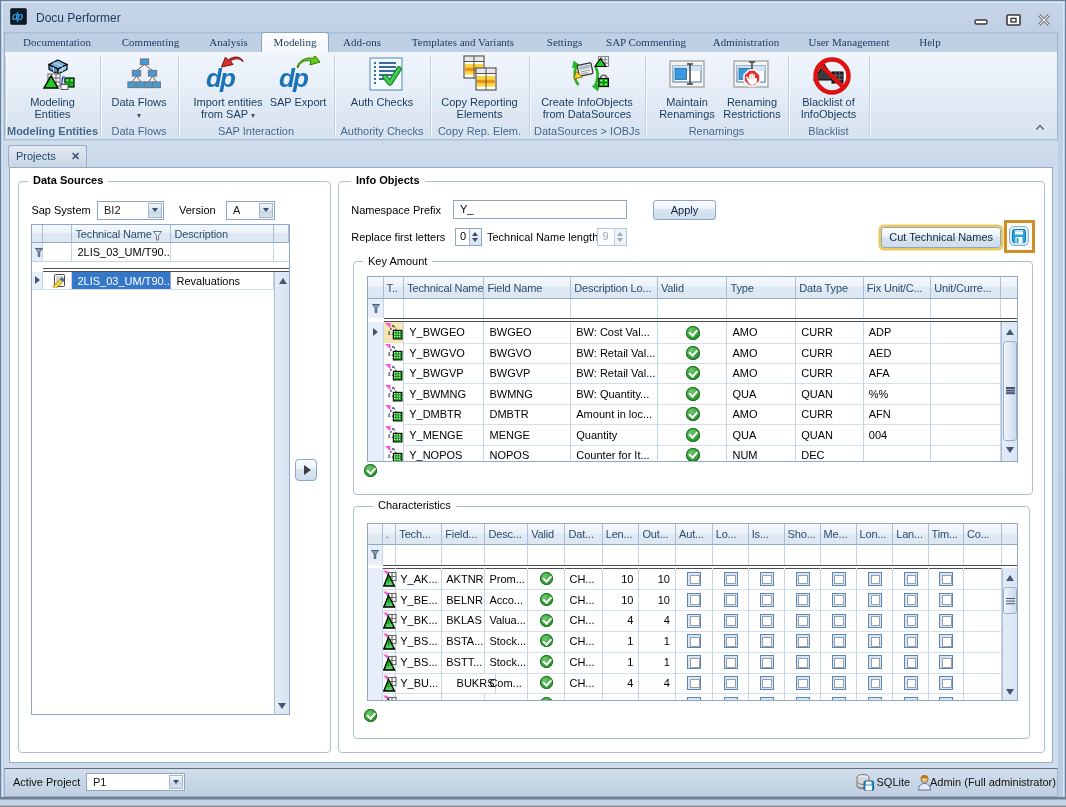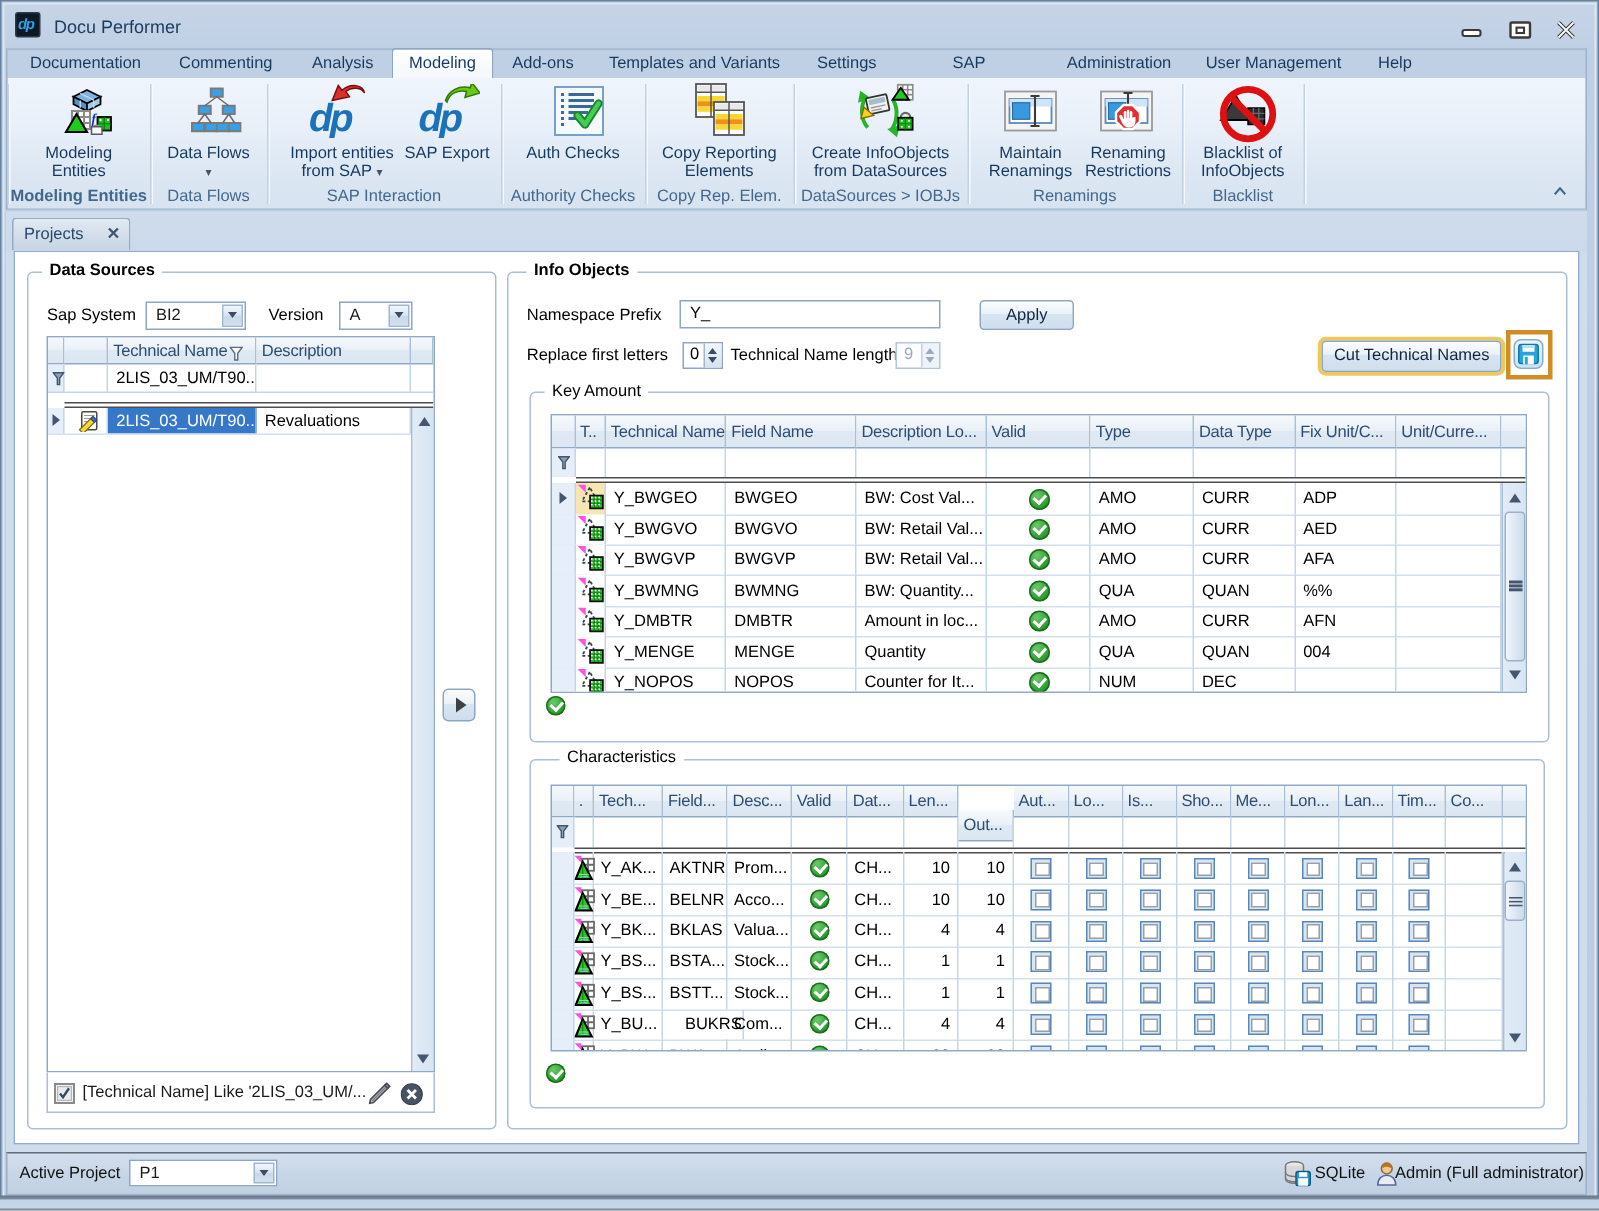--- a/index.html
+++ b/index.html
@@ -12,21 +12,21 @@
   border:1px solid #67829f; }
 #frame .inhl { position:absolute; left:1px; top:1px; right:1px; bottom:1px; border:1px solid #dde7f1; pointer-events:none; }
 
 #titlebar { position:absolute; left:4px; top:4px; right:4px; height:28px; }
 #appicon { position:absolute; left:6px; top:4px; width:17px; height:17px; background:#0d1a26; border-radius:2px; border:1px solid #2a3a48; }
 #appicon span { position:absolute; left:1px; top:2px; font-size:10px; font-style:italic; font-weight:bold; color:#2f9fe0; letter-spacing:-1px;}
 #apptitle { position:absolute; left:32px; top:7px; font-size:12px; color:#1b3a5e; }
 
 .winbtn { position:absolute; top:8px; }
 
-#menubar { position:absolute; left:4px; top:32px; right:8px; height:20px; border-left:1px solid #9db3cb; border-right:1px solid #9db3cb; box-shadow:inset 0 1.5px 0 #a9bed5; }
+#menubar { position:absolute; left:4px; top:32px; right:8px; height:20px; border-left:1px solid #9db3cb; border-right:1px solid #9db3cb; box-shadow:inset 0 1.5px 0 #a9bed5;font-family:Liberation Serif, serif; }
 .mitem { position:absolute; top:0; height:20px; line-height:20px; color:#173a5f; font-size:11px; text-align:center; }
 #mtab-active { position:absolute; width:68px; height:20px; top:0; background:linear-gradient(180deg,#fdfeff,#f4f8fc); border:1px solid #8ba5c2; border-bottom:none; border-radius:3px 3px 0 0; text-align:center; line-height:19px; color:#17395e; z-index:3;}
 
 #ribbon { position:absolute; left:4px; top:52px; right:8px; height:88px; border-left:1px solid #9db3cb; border-right:1px solid #9db3cb;
   background:linear-gradient(180deg,#f0f5fc 0%,#e9f0f9 35%,#e0eaf5 60%,#dbe6f2 78%,#d8e3f1 100%);
   border-bottom:1px solid #aabfd4; }
 .rsep { position:absolute; top:4px; bottom:3px; width:1px; background:#c3d1e0; box-shadow:1px 0 0 #f5f9fd; }
 .rlabel { position:absolute; top:72px; height:14px; line-height:14px; font-size:11px; color:#44688c; text-align:center; white-space:nowrap; }
 .rbtxt { position:absolute; font-size:11px; color:#17395e; text-align:center; line-height:12px; white-space:nowrap;}
 .chevron { position:absolute; right:12px; top:71px; width:10px; height:8px; }
@@ -323,38 +323,20 @@
 <path d="M4 4 h7 M4 6 h7 M4 8 h4" stroke="#9a9a9a" stroke-width="0.8"></path>
 <path d="M1 13.5 L8.5 6 L11 8.5 L3.5 16 Z" fill="#f5d838" stroke="#7a6a10" stroke-width="0.8"></path>
 <path d="M8.5 6 L11 8.5 L12.5 7 L10 4.5 Z" fill="#4a76c8" stroke="#2a4a80" stroke-width="0.8"></path>
 </svg>
       <div class="sbtrack" style="left:242.9px;top:46.5px;width:14.8px;height:442.5px;"></div>
       <div class="abs" style="left:247.3px;top:52.7px;width:0;height:0;border-left:4px solid transparent;border-right:4px solid transparent;border-bottom:6px solid #45566f;"></div>
       <div class="abs" style="left:246.7px;top:478px;width:0;height:0;border-left:4.5px solid transparent;border-right:4.5px solid transparent;border-top:6.5px solid #45566f;"></div>
     </div>
     <div class="button" style="left:291px;top:292px;width:22px;height:22px;border-radius:4px;">
       <span style="width:0;height:0;border-top:5px solid transparent;border-bottom:5px solid transparent;border-left:7px solid #404040;display:block;margin-left:2px;"></span>
-    </div>
-    <div class="abs" style="left:26.6px;top:548.3px;width:259.7px;height:27px;">
-      <div class="abs" style="left:0;top:0;width:259.7px;height:27px;background:#fff;border:1px solid #aabfd4;border-top:none;"></div>
-      <svg class="abs" style="left:5.9px;top:6.6px" width="14" height="14" viewBox="0 0 14 14">
-<rect x="0.7" y="0.7" width="12.6" height="12.6" fill="#fdfdfd" stroke="#8a8a8a" stroke-width="1.4"></rect>
-<rect x="2.4" y="2.4" width="9.2" height="9.2" fill="#e8ecf0" stroke="#b0b8c0" stroke-width="0.8"></rect>
-<path d="M4 7 L6 9.5 L10 3.5" fill="none" stroke="#3a4a5a" stroke-width="1.6"></path>
-</svg>
-      <div class="abs" style="left:24.4px;top:7px;color:#1a1a1a;">[Technical Name] Like '2LIS_03_UM/...</div>
-      <svg class="abs" style="left:214px;top:6px" width="16" height="16" viewBox="0 0 16 16">
-<path d="M1.5 14.5 L2 12 L11.5 2.5 L13.5 4.5 L4 14 Z" fill="#c8c8d4" stroke="#4a4a56" stroke-width="1.1"></path>
-<path d="M11.5 2.5 L13.5 4.5 L14.8 3.2 L12.8 1.2 Z" fill="#8a8a98" stroke="#4a4a56" stroke-width="1.1"></path>
-<path d="M3 13 L12.3 3.7" stroke="#7a7a88" stroke-width="1"></path>
-</svg>
-      <svg class="abs" style="left:236px;top:6.6px" width="15" height="15" viewBox="0 0 15 15">
-<circle cx="7.5" cy="7.5" r="7" fill="#4a5364" stroke="#39414f" stroke-width="0.8"></circle>
-<path d="M4.7 4.7 L10.3 10.3 M10.3 4.7 L4.7 10.3" stroke="#fff" stroke-width="1.9"></path>
-</svg>
     </div>
     <div class="fs" style="left:334px;top:13.5px;width:706.6px;height:572.5px;"></div>
     <div class="abs" style="left:347px;top:7px;background:#fff;padding:0 5px;font-weight:bold;color:#000;">Info Objects</div>
     <div class="abs" style="left:347.2px;top:37px;color:#000;">Namespace Prefix</div>
     <div class="abs" style="left:449px;top:33px;width:173.5px;height:19px;background:#fff;border:1px solid #8ca6c4;line-height:17px;padding-left:6px;color:#000;">Y_</div>
     <div class="button" style="left:649px;top:33px;width:63px;height:19.5px;">Apply</div>
     <div class="abs" style="left:347.2px;top:63.5px;color:#000;">Replace first letters</div>
     <div class="abs" style="left:451px;top:60.5px;width:27px;height:18px;border:1px solid #8ca6c4;background:#fff;">
 <span class="abs" style="left:4px;top:1.5px;color:#000;">0</span>
 <span class="abs" style="left:12.5px;top:0;width:12.5px;height:16px;background:linear-gradient(180deg,#f2f7fc,#d5e2f0);border-left:1px solid #9fb6cd;"></span>
@@ -636,21 +618,21 @@
     <div class="abs" style="left:369px;top:332px;background:#fff;padding:0 5px;color:#000;">Characteristics</div>
     <div class="grid" style="left:362.6px;top:355.5px;width:651.1px;height:178.2px;">
       <div class="gh" style="left:0px;top:0;width:15.2px;height:21px;"></div>
       <div class="gh" style="left:15.2px;top:0;width:13.5px;height:21px;">.</div>
       <div class="gh" style="left:28.7px;top:0;width:46.0px;height:21px;">Tech...</div>
       <div class="gh" style="left:74.7px;top:0;width:43.099999999999994px;height:21px;">Field...</div>
       <div class="gh" style="left:117.8px;top:0;width:42.8px;height:21px;">Desc...</div>
       <div class="gh" style="left:160.6px;top:0;width:37.30000000000001px;height:21px;">Valid</div>
       <div class="gh" style="left:197.9px;top:0;width:37.19999999999999px;height:21px;">Dat...</div>
       <div class="gh" style="left:235.1px;top:0;width:36.70000000000002px;height:21px;">Len...</div>
-      <div class="gh" style="left:271.8px;top:16px;width:36.599999999999966px;height:21px;">Out...</div>
+      <div class="gh" style="left:271.8px;top:0;width:36.599999999999966px;height:21px;">Out...</div>
       <div class="gh" style="left:308.4px;top:0;width:36.700000000000045px;height:21px;">Aut...</div>
       <div class="gh" style="left:345.1px;top:0;width:36.0px;height:21px;">Lo...</div>
       <div class="gh" style="left:381.1px;top:0;width:35.89999999999998px;height:21px;">Is...</div>
       <div class="gh" style="left:417px;top:0;width:36px;height:21px;">Sho...</div>
       <div class="gh" style="left:453px;top:0;width:36px;height:21px;">Me...</div>
       <div class="gh" style="left:489px;top:0;width:36.60000000000002px;height:21px;">Lon...</div>
       <div class="gh" style="left:525.6px;top:0;width:35.39999999999998px;height:21px;">Lan...</div>
       <div class="gh" style="left:561px;top:0;width:35.39999999999998px;height:21px;">Tim...</div>
       <div class="gh" style="left:596.4px;top:0;width:37.89999999999998px;height:21px;">Co...</div>
       <div class="gh" style="left:634.3px;top:0;width:17.40000000000009px;height:21px;border-right:none;"></div>

